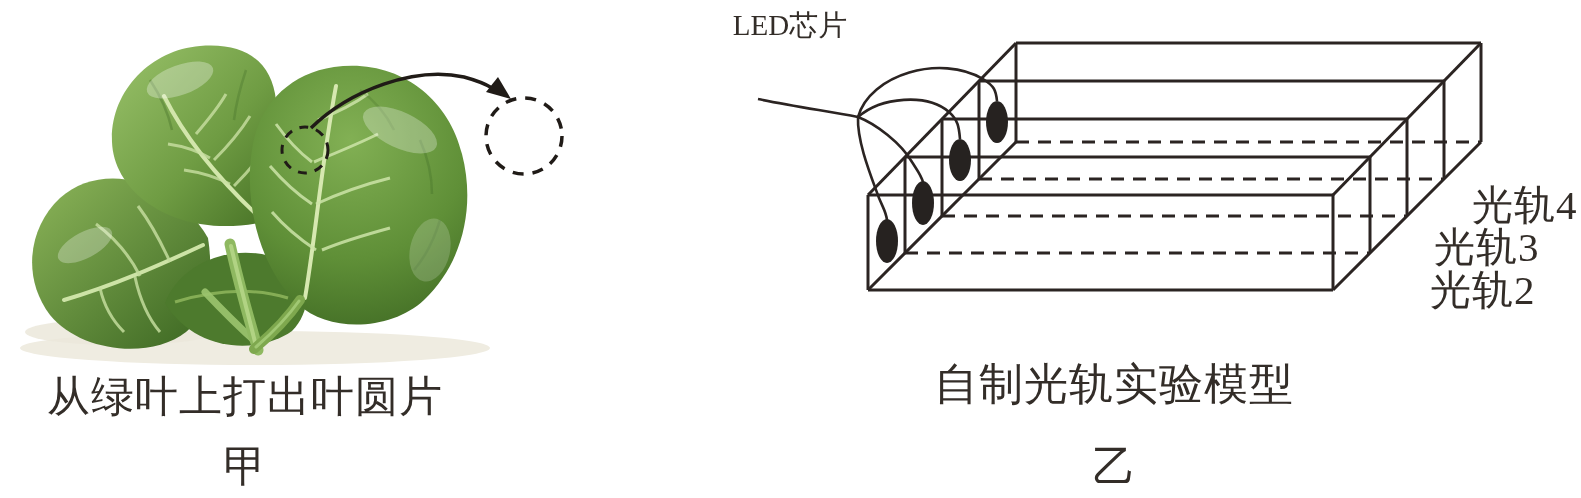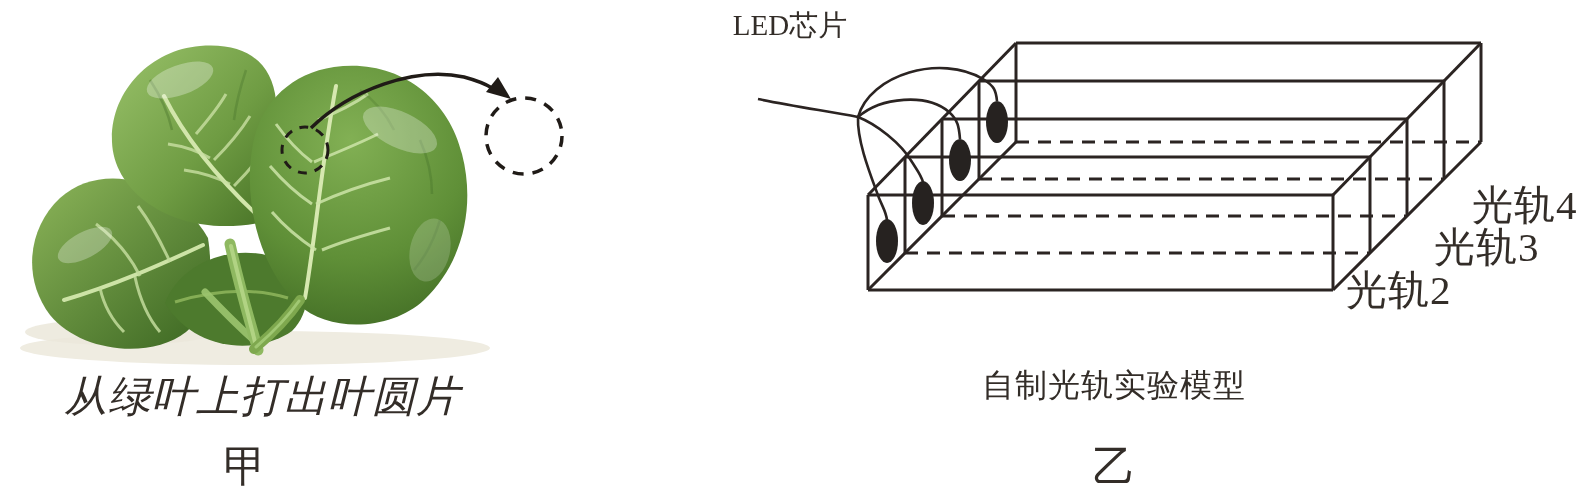--- a/index.html
+++ b/index.html
@@ -4,29 +4,29 @@
 <style>
   html,body{margin:0;padding:0;background:#fff;}
   .canvas{
     position:relative;width:1581px;height:498px;background:#ffffff;overflow:hidden;
     font-family:"Liberation Serif","DejaVu Serif",serif;color:#332d28;
   }
   .canvas svg{position:absolute;left:0;top:0;}
   .txt{position:absolute;white-space:nowrap;color:#332d28;}
   .caption{width:440px;text-align:center;font-size:43px;line-height:56px;letter-spacing:1px;}
   .figlabel{width:440px;text-align:center;font-size:43px;line-height:52px;}
-  .cap-left{left:42px;top:369px;font-style:italic;}
+  .cap-left{left:25px;top:369px;}
   .lab-jia{left:25px;top:441px;}
-  .cap-right{left:894px;top:357px;font-size:32px;}
+  .cap-right{left:894px;top:357px;font-size:44px;}
   .lab-yi{left:894px;top:441px;}
   .led-label{left:678px;top:0px;width:224px;text-align:center;font-size:29px;line-height:50px;}
   .track{font-size:41px;letter-spacing:1px;line-height:42px;margin-top:44px;}
   .t4{left:1472px;top:140px;}
   .t3{left:1434px;top:182px;}
-  .t2{left:1346px;top:225px;}
+  .t2{left:1430px;top:225px;}
   .t1{left:1358px;top:267px;}
 </style>
 </head>
 <body>
 
 <div class="canvas">
 
   <svg width="1581" height="498" viewBox="0 0 1581 498">
     <defs>
       <linearGradient id="g1" x1="120" y1="70" x2="275" y2="215" gradientUnits="userSpaceOnUse">

